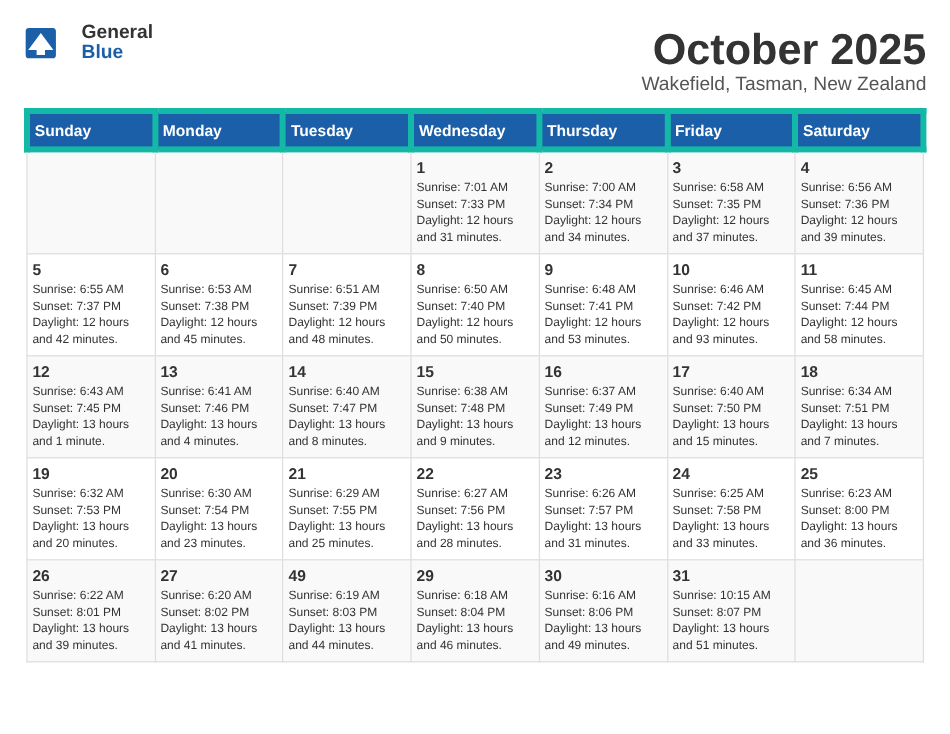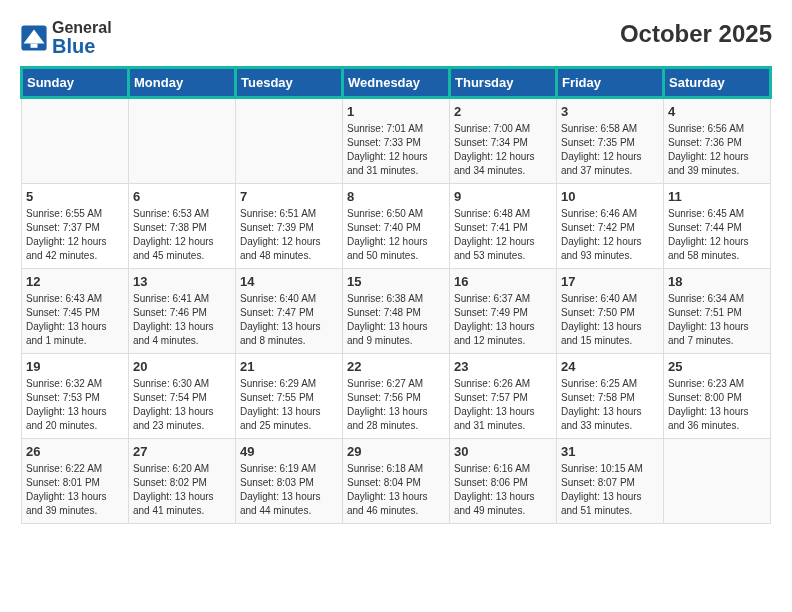--- a/index.html
+++ b/index.html
@@ -12,38 +12,38 @@
     }
     .header {
       display: flex;
       justify-content: space-between;
       align-items: flex-start;
       margin-bottom: 10px;
     }
     .logo {
       display: flex;
       align-items: center;
-      gap: 4px;
+      gap: 20px;
     }
     .logo-icon {
       width: 28px;
       height: 28px;
     }
     .title-block { text-align: right; }
-    .title-block h1 { font-size: 24px; color: #333; font-weight: bold; }
+    .title-block h1 { font-size: 36px; color: #333; font-weight: bold; }
     .title-block h2 { font-size: 16px; color: #555; font-weight: normal; }
 
     .calendar { width: 100%; border-collapse: collapse; }
     .calendar thead tr { background-color: #1a5fa8; color: #fff; }
     .calendar thead th {
       padding: 6px 4px;
       font-size: 13px;
       font-weight: bold;
       text-align: left;
-      border: 3px solid #14b8a6;
+      border: 5px solid #14b8a6;
     }
     .calendar tbody tr { border-bottom: 1px solid #ccc; }
     .calendar tbody td {
       vertical-align: top;
       padding: 5px 4px;
       font-size: 10.5px;
       color: #333;
       border: 1px solid #ddd;
       width: calc(100% / 7);
       min-height: 80px;
@@ -59,26 +59,27 @@
 <div class="header">
   <div class="logo">
     <svg class="logo-icon" viewBox="0 0 40 40">
       <rect x="2" y="2" width="36" height="36" rx="4" fill="#1a5fa8"></rect>
       <polygon points="20,8 35,28 5,28" fill="white"></polygon>
       <rect x="15" y="28" width="10" height="6" fill="white"></rect>
     </svg>
     <div>
       <div style="line-height:1">
         <span style="font-size:16px;font-weight:bold;color:#333;">General</span><br>
-        <span style="font-size:20px;font-weight:bold;color:#1a5fa8;">Blue</span>
+        <span style="font-size:16px;font-weight:bold;color:#1a5fa8;">Blue</span>
       </div>
     </div>
   </div>
   <div class="title-block">
     <h1>October 2025</h1>
+    <h2>Wakefield, Tasman, New Zealand</h2>
   </div>
 </div>
 
 <table class="calendar">
   <thead>
     <tr>
     <th>Sunday</th>
         <th>Monday</th>
         <th>Tuesday</th>
         <th>Wednesday</th>

